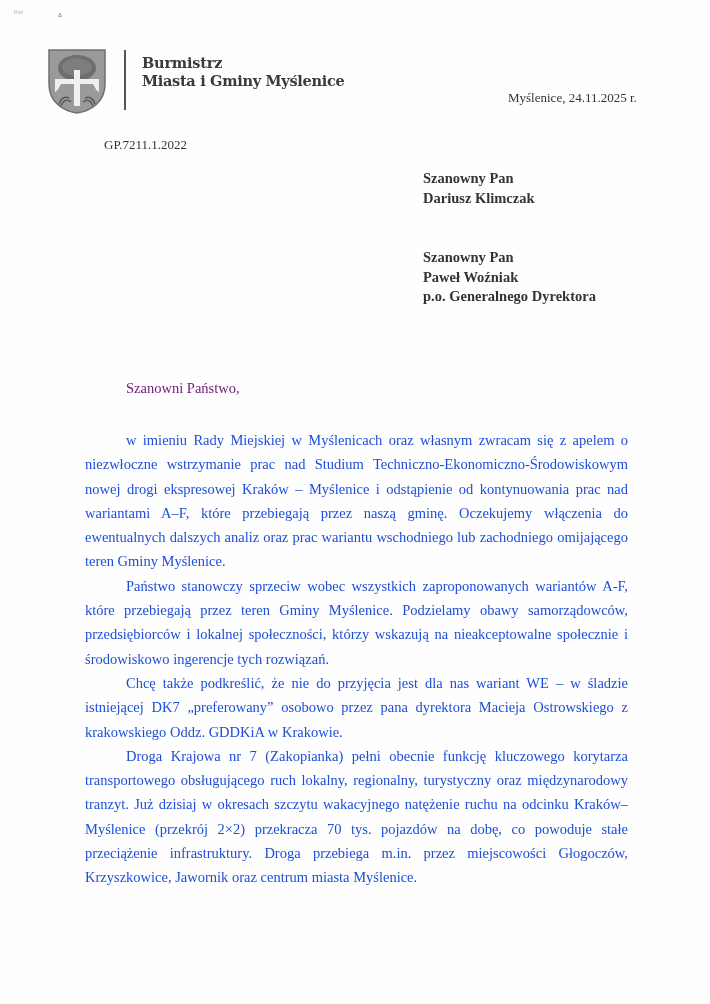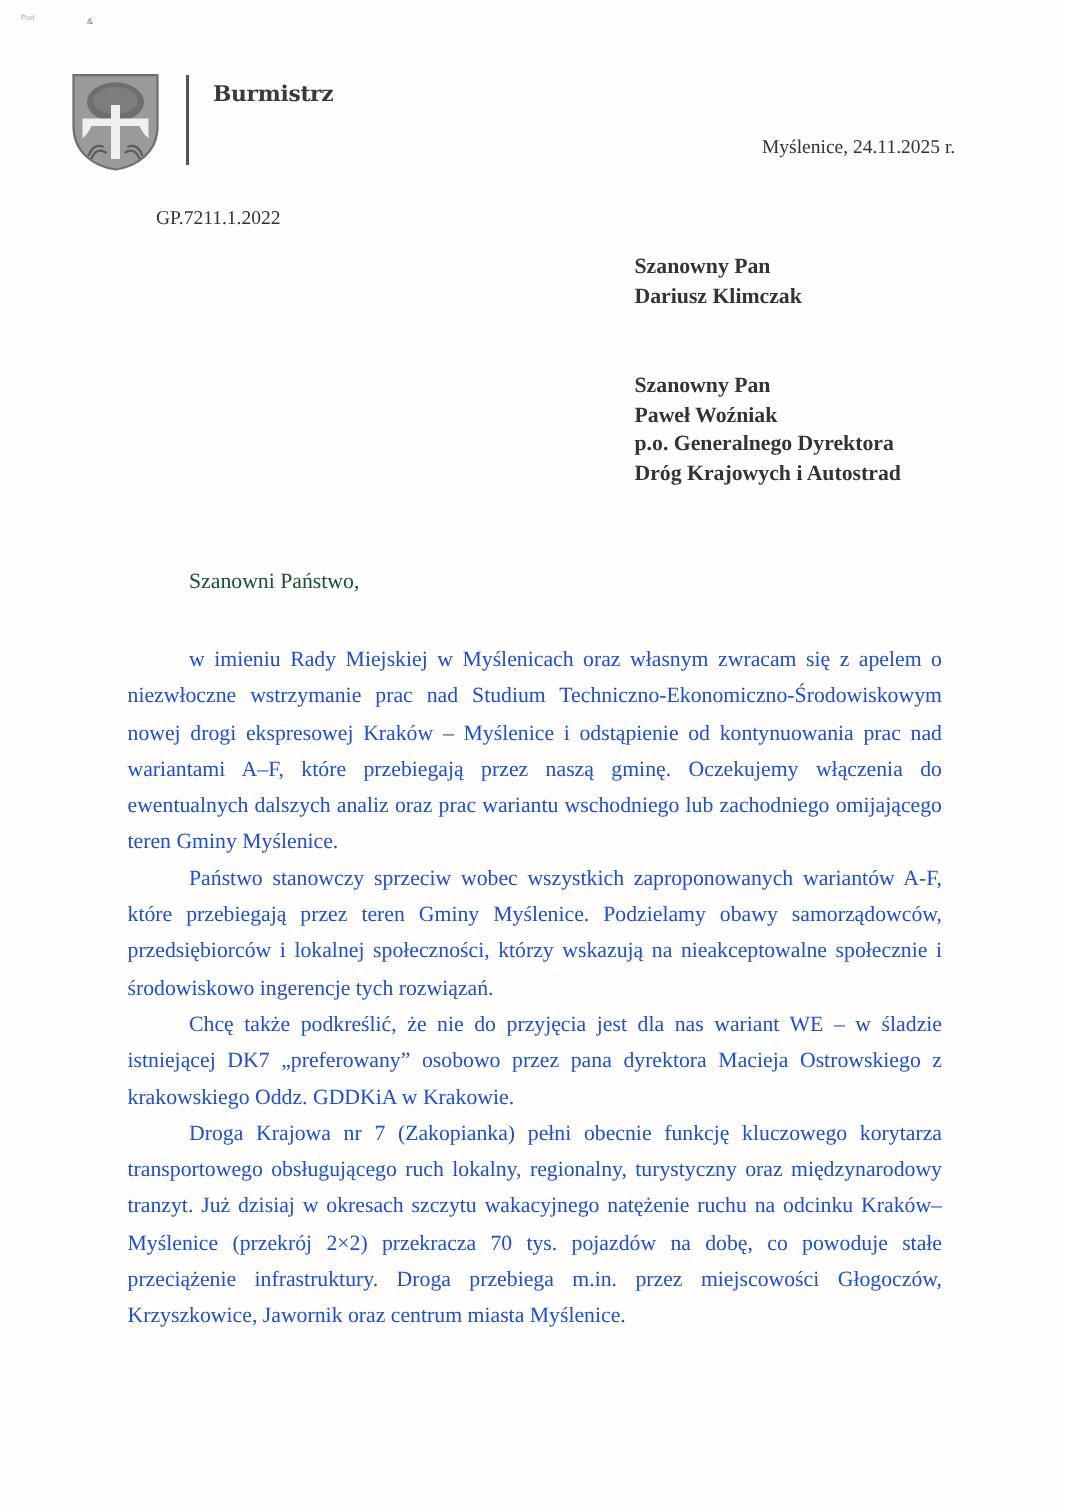--- a/index.html
+++ b/index.html
@@ -16,21 +16,21 @@
     .head-title2 { font-size: 14.5px; font-weight: bold; line-height: 18px; letter-spacing: -0.3px; }
     .head-name { font-size: 13.5px; line-height: 18px; margin-top: 5px; letter-spacing: -0.2px; }
 
     .date { position: absolute; left: 508px; top: 90px; font-family: "Liberation Serif", serif; font-size: 13px; color: #333; }
     .ref { position: absolute; left: 104px; top: 137px; font-family: "Liberation Serif", serif; font-size: 13px; color: #333; }
 
     .addressee { position: absolute; left: 423px; font-family: "Liberation Serif", serif; font-weight: bold; font-size: 14.5px; line-height: 19.5px; color: #333; }
     .addressee.a1 { top: 169px; }
     .addressee.a2 { top: 248px; }
 
-    .salutation { position: absolute; left: 126px; top: 380px; font-family: "Liberation Serif", serif; font-size: 14.5px; color: #14532d; }
+    .salutation { position: absolute; left: 126px; top: 380px; font-family: "Liberation Serif", serif; font-size: 14.5px; color: #701a75; }
 
     .body { position: absolute; left: 85px; top: 428px; width: 543px; font-family: "Liberation Serif", serif; font-size: 14.5px; line-height: 24.3px; color: #1d4ed8; text-align: justify; }
     .body p { margin: 0; text-indent: 41px; }
   </style>
 </head>
 <body>
 
 <div class="page">
 
   <span class="scanmark m1">Pod</span>
@@ -46,35 +46,35 @@
       <path d="M52 31 H33 V36 H46 C48 40 50 43 52 44 Z" fill="#f0f0f0"></path>
       <path d="M12 56 C14 50 18 48 22 50 M14 58 C16 52 20 51 24 54" stroke="#5a5a5a" stroke-width="1.5" fill="none"></path>
       <path d="M48 56 C46 50 42 48 38 50 M46 58 C44 52 40 51 36 54" stroke="#5a5a5a" stroke-width="1.5" fill="none"></path>
     </svg>
   </div>
 
   <div class="head-divider"></div>
 
   <div class="head-block">
     <div class="head-title1">Burmistrz</div>
+    <div class="head-title2">Miasta i Gminy Myślenice</div>
   </div>
 
   <div class="date">Myślenice, 24.11.2025 r.</div>
   <div class="ref">GP.7211.1.2022</div>
 
   <div class="addressee a1">
     <div>Szanowny Pan</div>
     <div>Dariusz Klimczak</div>
   </div>
 
   <div class="addressee a2">
     <div>Szanowny Pan</div>
     <div>Paweł Woźniak</div>
     <div>p.o. Generalnego Dyrektora</div>
-    <div>Dróg Krajowych i Autostrad</div>
   </div>
 
   <div class="salutation">Szanowni Państwo,</div>
 
   <div class="body">
     <p>w imieniu Rady Miejskiej w Myślenicach oraz własnym zwracam się z apelem o niezwłoczne wstrzymanie prac nad Studium Techniczno-Ekonomiczno-Środowiskowym nowej drogi ekspresowej Kraków – Myślenice i odstąpienie od kontynuowania prac nad wariantami A–F, które przebiegają przez naszą gminę. Oczekujemy włączenia do ewentualnych dalszych analiz oraz prac wariantu wschodniego lub zachodniego omijającego teren Gminy Myślenice.</p>
     <p>Państwo stanowczy sprzeciw wobec wszystkich zaproponowanych wariantów A-F, które przebiegają przez teren Gminy Myślenice. Podzielamy obawy samorządowców, przedsiębiorców i lokalnej społeczności, którzy wskazują na nieakceptowalne społecznie i środowiskowo ingerencje tych rozwiązań.</p>
     <p>Chcę także podkreślić, że nie do przyjęcia jest dla nas wariant WE – w śladzie istniejącej DK7 „preferowany” osobowo przez pana dyrektora Macieja Ostrowskiego z krakowskiego Oddz. GDDKiA w Krakowie.</p>
     <p>Droga Krajowa nr 7 (Zakopianka) pełni obecnie funkcję kluczowego korytarza transportowego obsługującego ruch lokalny, regionalny, turystyczny oraz międzynarodowy tranzyt. Już dzisiaj w okresach szczytu wakacyjnego natężenie ruchu na odcinku Kraków–Myślenice (przekrój 2×2) przekracza 70 tys. pojazdów na dobę, co powoduje stałe przeciążenie infrastruktury. Droga przebiega m.in. przez miejscowości Głogoczów, Krzyszkowice, Jawornik oraz centrum miasta Myślenice.</p>
   </div>

